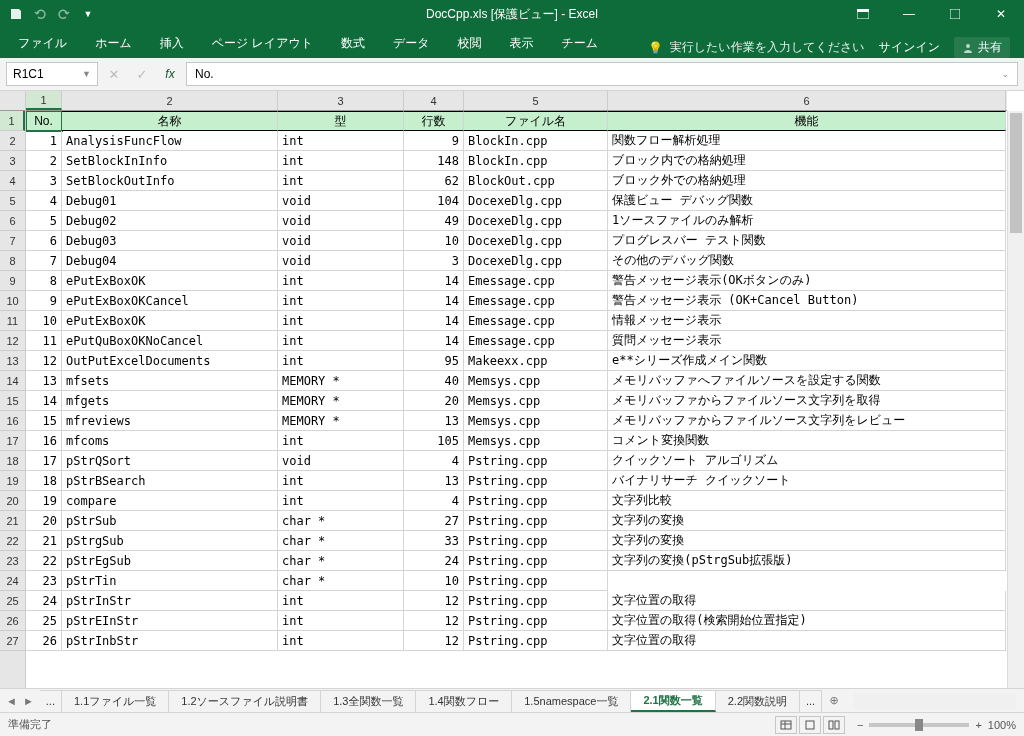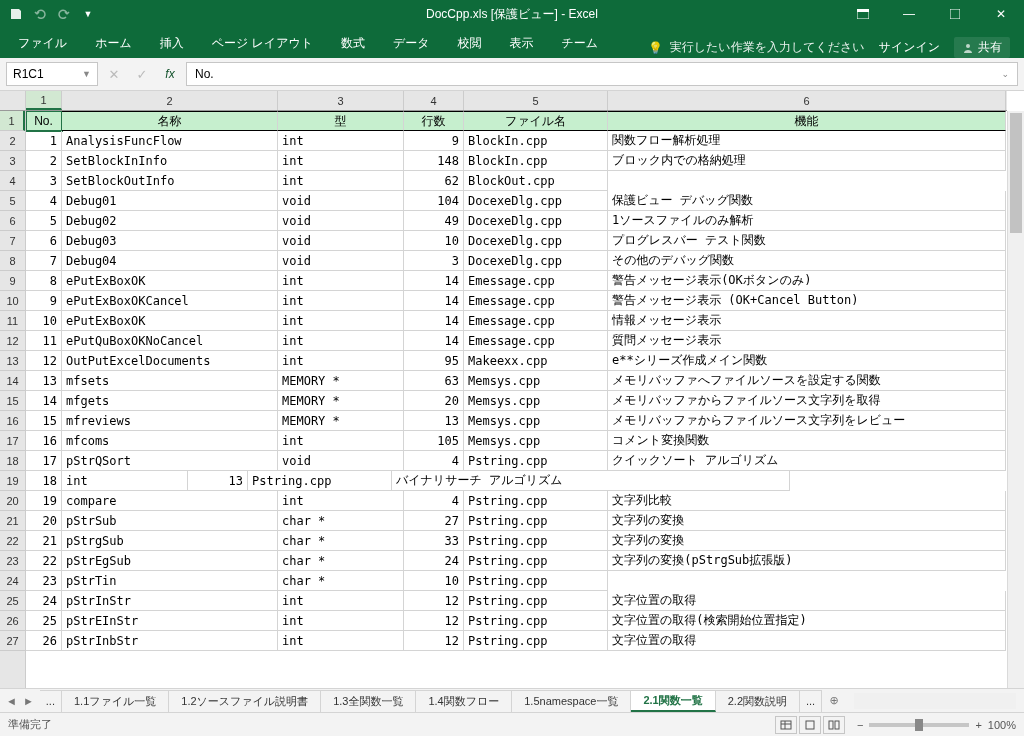--- a/index.html
+++ b/index.html
@@ -201,20 +201,21 @@
         <div class="cell c4 num">148</div>
         <div class="cell c5">BlockIn.cpp</div>
         <div class="cell c6">ブロック内での格納処理</div>
       </div>
       <div class="grid-row">
         <div class="cell c1 num">3</div>
         <div class="cell c2">SetBlockOutInfo</div>
         <div class="cell c3">int</div>
         <div class="cell c4 num">62</div>
         <div class="cell c5">BlockOut.cpp</div>
+        <div class="cell c6">ブロック外での格納処理</div>
       </div>
       <div class="grid-row">
         <div class="cell c1 num">4</div>
         <div class="cell c2">Debug01</div>
         <div class="cell c3">void</div>
         <div class="cell c4 num">104</div>
         <div class="cell c5">DocexeDlg.cpp</div>
         <div class="cell c6">保護ビュー デバッグ関数</div>
       </div>
       <div class="grid-row">
@@ -278,21 +279,21 @@
         <div class="cell c2">OutPutExcelDocuments</div>
         <div class="cell c3">int</div>
         <div class="cell c4 num">95</div>
         <div class="cell c5">Makeexx.cpp</div>
         <div class="cell c6">e**シリーズ作成メイン関数</div>
       </div>
       <div class="grid-row">
         <div class="cell c1 num">13</div>
         <div class="cell c2">mfsets</div>
         <div class="cell c3">MEMORY *</div>
-        <div class="cell c4 num">63</div>
+        <div class="cell c4 num">40</div>
         <div class="cell c5">Memsys.cpp</div>
         <div class="cell c6">メモリバッファへファイルソースを設定する関数</div>
       </div>
       <div class="grid-row">
         <div class="cell c1 num">14</div>
         <div class="cell c2">mfgets</div>
         <div class="cell c3">MEMORY *</div>
         <div class="cell c4 num">20</div>
         <div class="cell c5">Memsys.cpp</div>
         <div class="cell c6">メモリバッファからファイルソース文字列を取得</div>
@@ -316,24 +317,25 @@
       <div class="grid-row">
         <div class="cell c1 num">17</div>
         <div class="cell c2">pStrQSort</div>
         <div class="cell c3">void</div>
         <div class="cell c4 num">4</div>
         <div class="cell c5">Pstring.cpp</div>
         <div class="cell c6">クイックソート アルゴリズム</div>
       </div>
       <div class="grid-row">
         <div class="cell c1 num">18</div>
+        <div class="cell c2">pStrBSearch</div>
         <div class="cell c3">int</div>
         <div class="cell c4 num">13</div>
         <div class="cell c5">Pstring.cpp</div>
-        <div class="cell c6">バイナリサーチ アルゴリズム</div>
+        <div class="cell c6">バイナリサーチ クイックソート</div>
       </div>
       <div class="grid-row">
         <div class="cell c1 num">19</div>
         <div class="cell c2">compare</div>
         <div class="cell c3">int</div>
         <div class="cell c4 num">4</div>
         <div class="cell c5">Pstring.cpp</div>
         <div class="cell c6">文字列比較</div>
       </div>
       <div class="grid-row">

